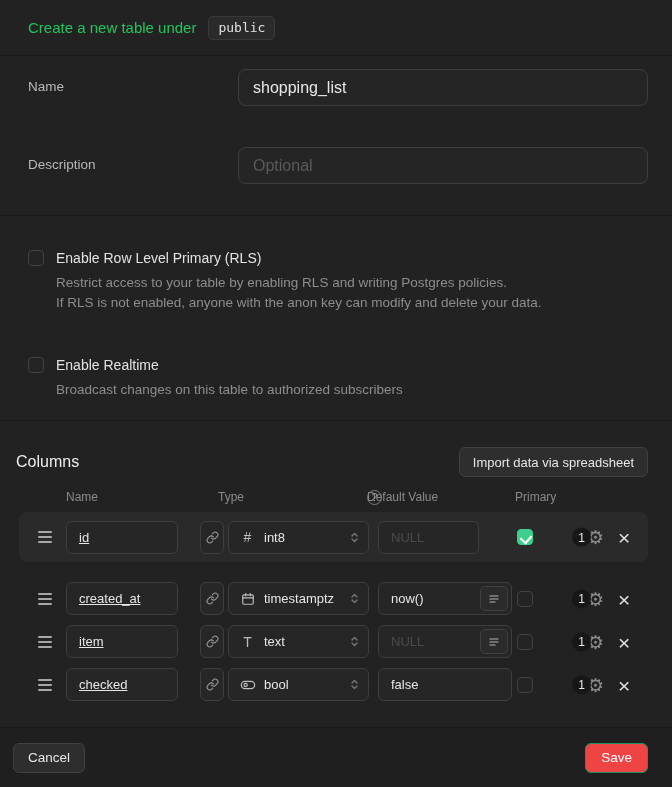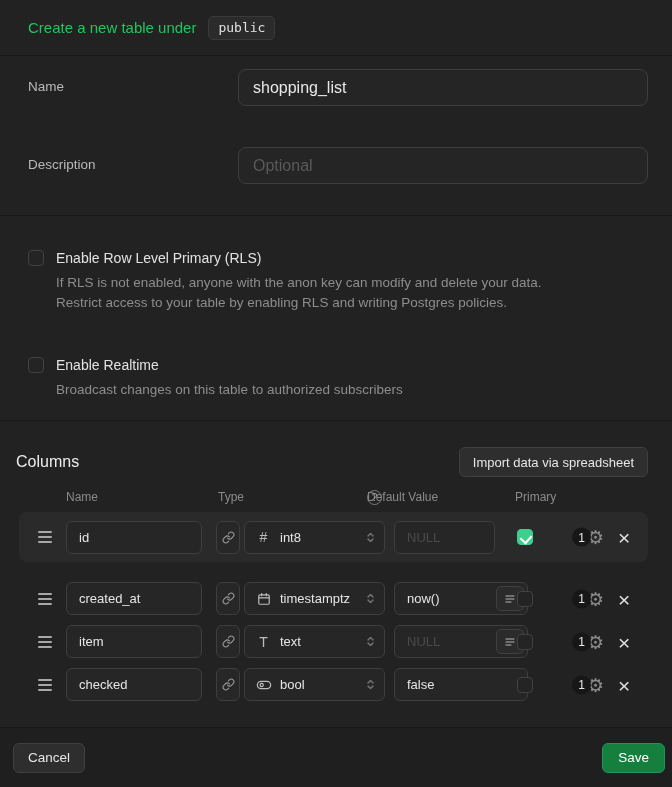--- a/index.html
+++ b/index.html
@@ -76,21 +76,21 @@
     position:relative; margin-left:19px; width:629px; height:33px;
     display:flex; align-items:center; padding-left:19px; margin-bottom:10px;
   }
   .col-row.highlighted { background:#2a2a2a; border-radius:8px; height:50px; margin-bottom:20px; }
   .drag-handle { width:14px; display:flex; flex-direction:column; gap:3px; margin-right:14px; cursor:grab; }
   .drag-handle i { display:block; height:2px; background:#a8a8a8; border-radius:1px; }
   .row-input {
     height:33px; background:#262626; border:1px solid #3e3e3e; border-radius:6px;
     color:#e6e6e6; font-size:13px; padding:0 12px; outline:none; font-family:inherit;
   }
-  .name-input { width:136px; margin-right:14px; }
+  .name-input { width:112px; margin-right:22px;text-decoration:underline; }
   .link-btn {
     width:24px; height:33px; margin-right:4px; background:#272727; border:1px solid #3e3e3e;
     border-radius:6px; display:flex; align-items:center; justify-content:center; cursor:pointer;
   }
   .link-btn svg { stroke:#9a9a9a; }
   .type-select {
     width:141px; height:33px; background:#262626; border:1px solid #3e3e3e; border-radius:6px;
     display:flex; align-items:center; padding:0 7px 0 10px; cursor:pointer; color:#e6e6e6;
     font-family:inherit; font-size:13px;
   }
@@ -125,21 +125,21 @@
   }
   .row-close {
     position:absolute; left:599px; top:50%; transform:translateY(-50%);
     background:none; border:none; color:#e0e0e0; font-size:21px; line-height:1;
     cursor:pointer; padding:0; font-family:inherit;
   }
 
   
   .ftr {
     height:60px; flex:0 0 60px; border-top:1px solid #191919; background:#1f1f1f;
-    display:flex; align-items:center; justify-content:space-between; padding:0 7px 0 13px;
+    display:flex; align-items:center; justify-content:space-between; padding:0 24px 0 13px;
   }
   .btn { height:30px; border-radius:6px; font-size:13.5px; cursor:pointer; font-family:inherit; }
   .btn-cancel { background:#2e2e2e; border:1px solid #404040; color:#e6e6e6; padding:0 14px; }
   .btn-save { border:1px solid #1c9463; color:#ffffff; padding:0 15px; }
 </style>
 </head>
 <body>
 
 <div class="panel">
 
@@ -159,22 +159,22 @@
     </div>
   </div>
 
   <div class="sec-toggles">
     <div class="toggle-block">
       <div class="toggle-head">
         <span class="cb"></span>
         <span class="toggle-label">Enable Row Level Primary (RLS)</span>
       </div>
       <div class="toggle-desc">
+        <div>Restrict access to your table by enabling RLS and writing Postgres policies.</div>
         <div>If RLS is not enabled, anyone with the anon key can modify and delete your data.</div>
-        <div>Restrict access to your table by enabling RLS and writing Postgres policies.</div>
       </div>
     </div>
     <div class="toggle-block">
       <div class="toggle-head">
         <span class="cb"></span>
         <span class="toggle-label">Enable Realtime</span>
       </div>
       <div class="toggle-desc">
         <div>Broadcast changes on this table to authorized subscribers</div>
       </div>
@@ -363,16 +363,16 @@
       <span class="badge-count">1</span>
       <span class="gear">⚙</span>
     </span>
     <button class="row-close">×</button>
   </div>
 </div>
   </div>
 
   <div class="ftr">
     <button class="btn btn-cancel">Cancel</button>
-    <button class="btn btn-save" style="background: #15803d; margin-left: 20px;">Save</button>
+    <button class="btn btn-save" style="background: #ef4444; margin-left: 20px;">Save</button>
   </div>
 
 </div>
 
 </body></html>

